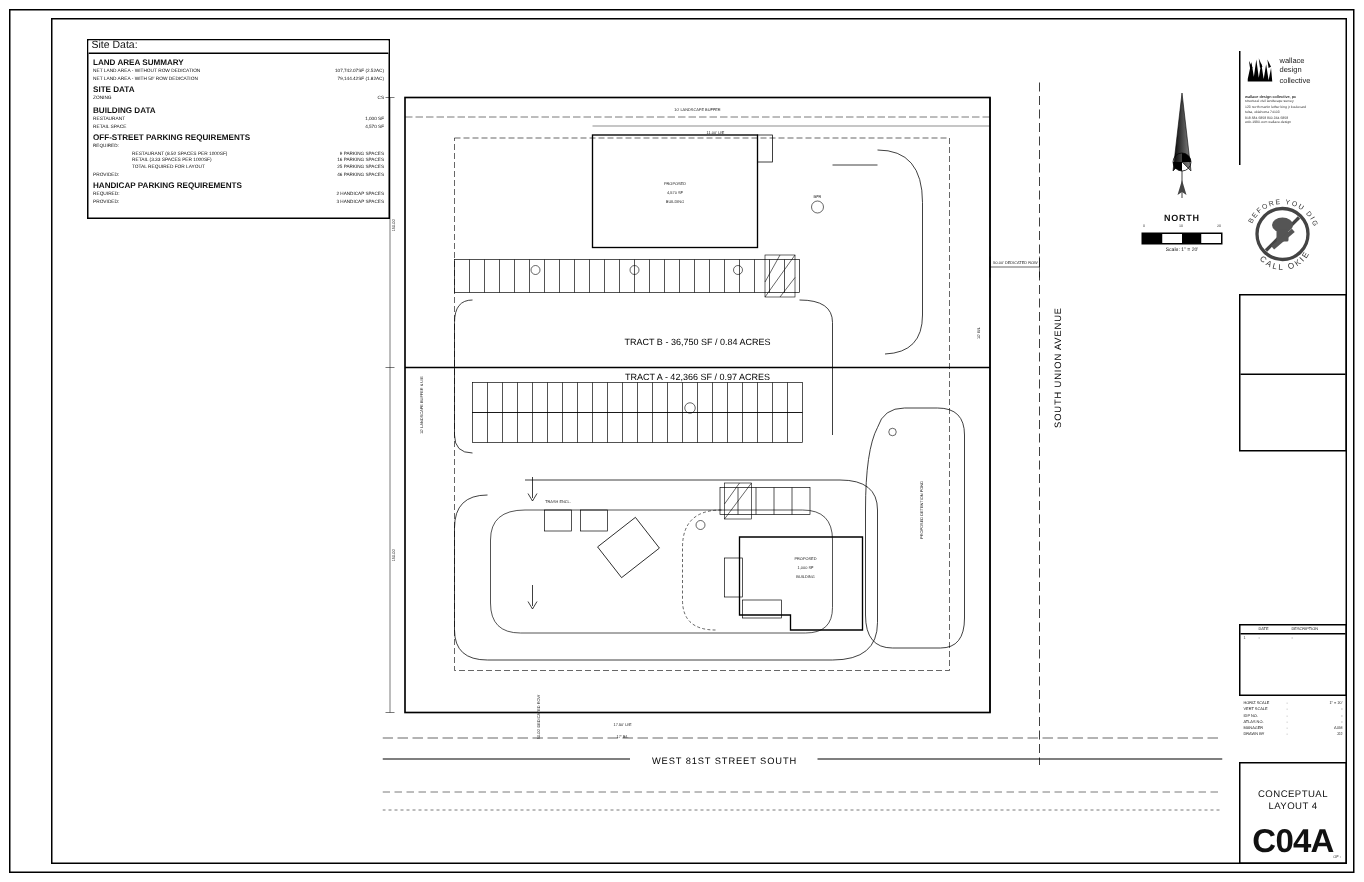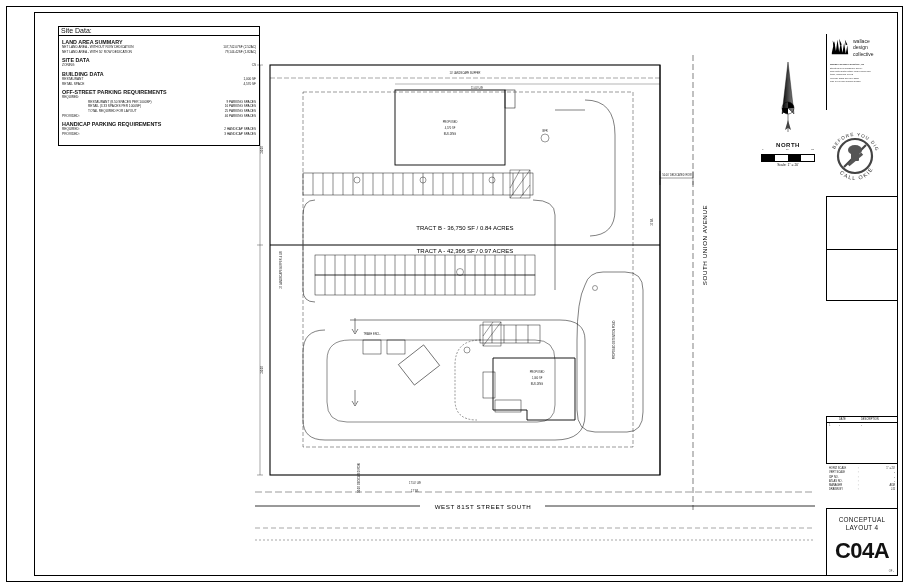--- a/index.html
+++ b/index.html
@@ -69,21 +69,21 @@
   .rev-row span:nth-child(2){width:22px;}
 
   .info-box{position:absolute;left:826px;top:466px;width:72px;height:40px;
      box-sizing:border-box;font-size:2.6px;padding:1px 3px;}
   .info-row{display:flex;justify-content:space-between;line-height:1.65;}
   .info-row .k{width:26px;}
   .info-row .c{width:6px;text-align:center;}
   .info-row .v{flex:1;text-align:right;color:#222;}
 
   .title-box{position:absolute;left:826px;top:508px;width:72px;height:68px;
-     border:1px solid #000;box-sizing:border-box;text-align:center;padding-top:7px;}
+     border:1px solid #000;box-sizing:border-box;text-align:center;padding-top:17px;}
   .title-txt{font-size:6.4px;line-height:1.3;letter-spacing:.3px;}
   .sheet-no{font-size:22px;font-weight:bold;letter-spacing:-.5px;margin-top:5px;}
   .sheet-of{position:absolute;right:3px;bottom:2px;font-size:2.6px;color:#444;}
 </style>
 </head>
 <body>
 
 <div class="sheet">
 
   <div class="border-outer"></div>

